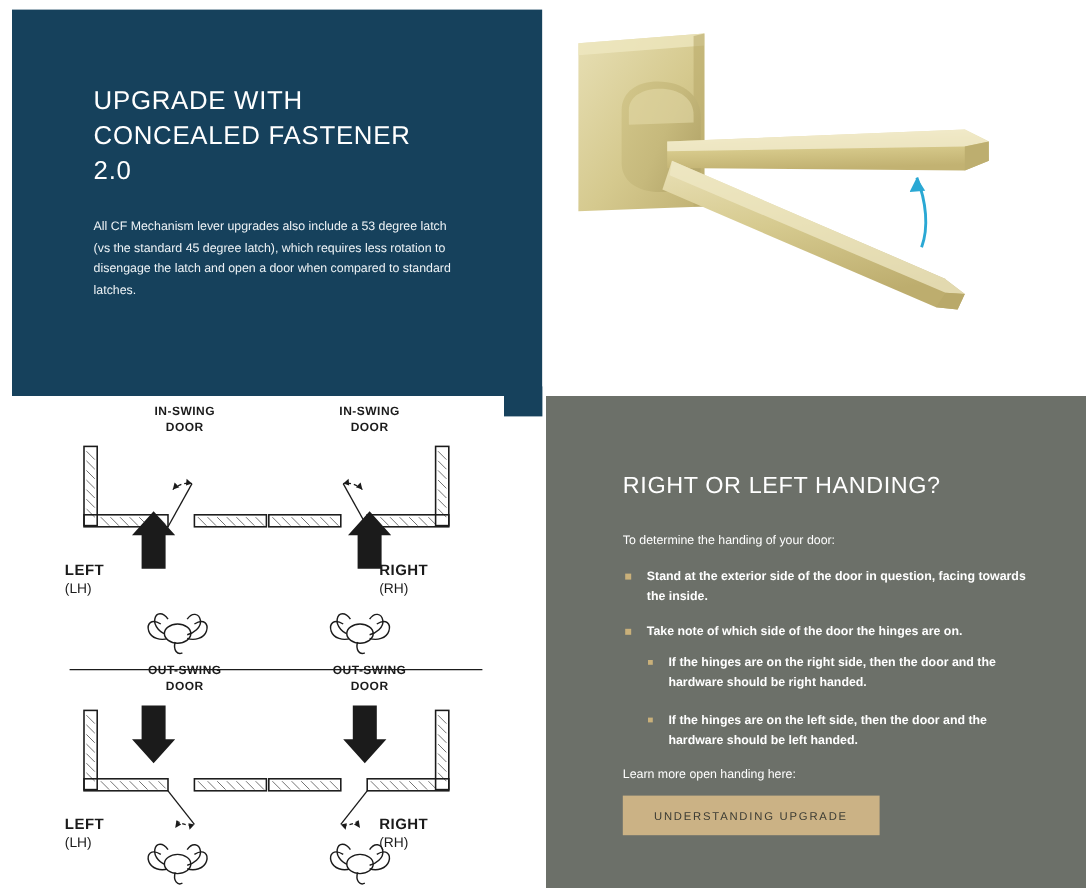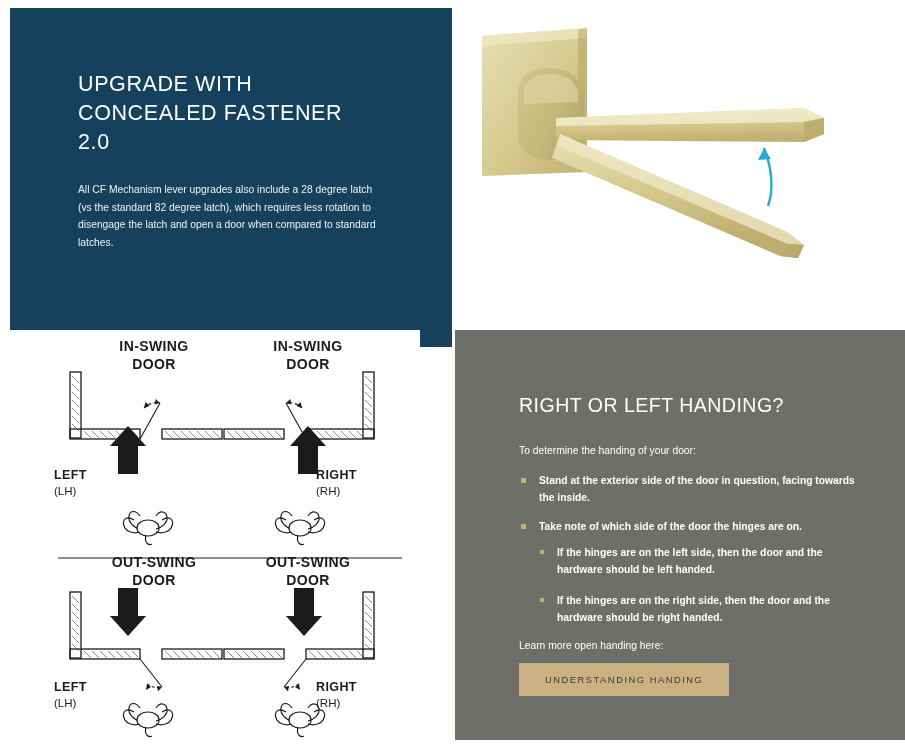--- a/index.html
+++ b/index.html
@@ -50,21 +50,21 @@
 
   
   .panel-handing {
     position: absolute;
     left: 10px; top: 330px;
     width: 410px; height: 410px;
     background: #ffffff;
   }
   .hd-label {
     position: absolute;
-    font-size: 14px;
+    font-size: 10px;
     font-weight: bold;
     color: #1b1b1b;
     letter-spacing: 0.4px;
     text-align: center;
     line-height: 1.25;
   }
   .hd-sub {
     position: absolute;
     font-size: 11.5px;
     color: #1b1b1b;
@@ -156,21 +156,21 @@
     font-family: "Liberation Sans", sans-serif;
   }
 </style>
 </head>
 <body>
 
 <div class="page">
 
   <section class="panel-cf">
     <h1>UPGRADE WITH CONCEALED FASTENER 2.0</h1>
-    <p>All CF Mechanism lever upgrades also include a 28 degree latch (vs the standard 82 degree latch), which requires less rotation to disengage the latch and open a door when compared to standard latches.</p>
+    <p>All CF Mechanism lever upgrades also include a 53 degree latch (vs the standard 45 degree latch), which requires less rotation to disengage the latch and open a door when compared to standard latches.</p>
   </section>
 
   <section class="panel-lever">
     <svg class="lever-svg" width="453" height="322" viewBox="0 0 453 322">
       <defs>
         <linearGradient id="gBrass" x1="0" y1="0" x2="1" y2="1">
           <stop offset="0%" stop-color="#e4daa9"></stop>
           <stop offset="45%" stop-color="#d9cd92"></stop>
           <stop offset="100%" stop-color="#c4b678"></stop>
         </linearGradient>
@@ -462,27 +462,27 @@
       <li>
         <span class="marker"></span>
         <span>Stand at the exterior side of the door in question, facing towards the inside.</span>
       </li>
       <li>
         <span class="marker"></span>
         <span>Take note of which side of the door the hinges are on.</span>
         <ul class="sub">
           <li>
             <span class="marker"></span>
-            <span>If the hinges are on the left side, then the door and the hardware should be left handed.</span>
+            <span>If the hinges are on the right side, then the door and the hardware should be right handed.</span>
           </li>
           <li>
             <span class="marker"></span>
-            <span>If the hinges are on the right side, then the door and the hardware should be right handed.</span>
+            <span>If the hinges are on the left side, then the door and the hardware should be left handed.</span>
           </li>
         </ul>
       </li>
     </ul>
 
     <p class="learn">Learn more open handing here:</p>
-    <button class="btn-understanding">UNDERSTANDING HANDING</button>
+    <button class="btn-understanding">UNDERSTANDING UPGRADE</button>
   </section>
 
 </div>
 
 </body></html>

